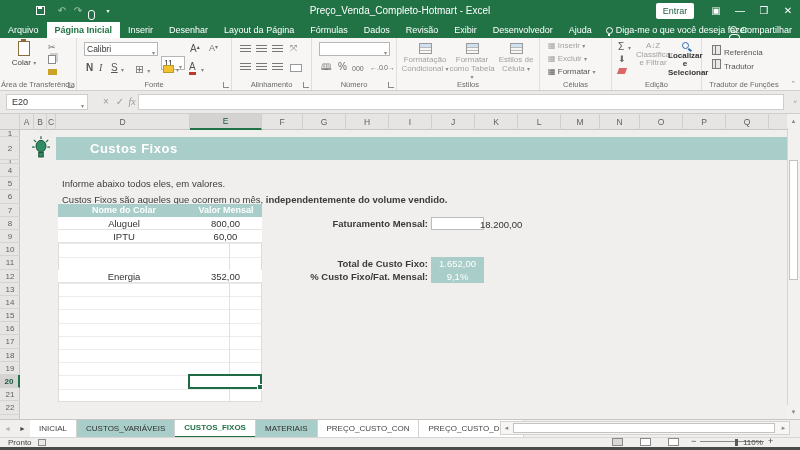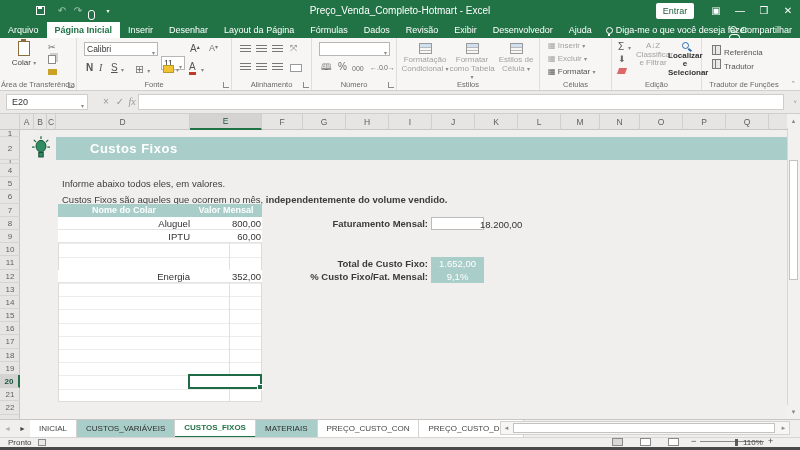--- a/index.html
+++ b/index.html
@@ -68,21 +68,21 @@
   
   #grid{left:20px;top:130px;width:767px;height:289px;background:var(--sheet-gray);overflow:hidden;}
   #banner{left:36px;top:7px;width:731px;height:23px;background:var(--teal);color:#fff;font-weight:bold;
           font-size:13px;line-height:23px;padding-left:34px;letter-spacing:.5px;}
   .desc{font-size:9.5px;color:#3c3c3c;}
   #whitezone{left:38px;top:87px;width:204px;height:185px;background:#fff;border:1px solid #dcdcdc;
      background-image:repeating-linear-gradient(to bottom,transparent 0 12.2px,#ececec 12.2px 13.2px);}
   #tblhdr{left:38px;top:73.6px;width:204px;height:13.4px;background:var(--teal);}
   .thcell{float:left;color:#fff;font-weight:bold;font-size:9px;text-align:center;line-height:13px;height:13.4px;}
   .trow{position:absolute;left:38px;width:204px;height:13.2px;background:#fff;border-bottom:1px solid #e3e3e3;}
-  .tc{float:left;font-size:9.5px;color:#333;text-align:right;line-height:13px;height:13.2px;}
+  .tc{float:left;font-size:9.5px;color:#333;text-align:center;line-height:13px;height:13.2px;}
   .vline{position:absolute;left:170px;top:0;bottom:0;width:1px;background:#e0e0e0;}
   #sel{left:168px;top:244px;width:74px;height:14.5px;background:#fff;border:2px solid #1f6b45;}
   #sel:after{content:"";position:absolute;right:-3px;bottom:-3px;width:4px;height:4px;background:#1f6b45;border:1px solid #fff;}
   .rlabel{position:absolute;font-size:9.5px;font-weight:bold;color:#3b3b3b;text-align:right;right:359px;width:140px;line-height:13.2px;}
   .vcell{position:absolute;left:411px;width:53px;height:13px;font-size:9.5px;text-align:center;line-height:13px;}
   .vcell.white{background:#fff;border:1px solid #bdbbba;color:#333;padding-left:48px;}
   .vcell.tealc{background:var(--teal);color:#fff;}
   
   #vscroll{left:787px;top:114px;width:13px;height:305px;background:#f2f1f0;border-left:1px solid #d8d6d5;}
   .sbtn{left:787px;width:13px;height:14px;background:#f2f1f0;color:#8a8a8a;font-size:6px;text-align:center;line-height:14px;}

